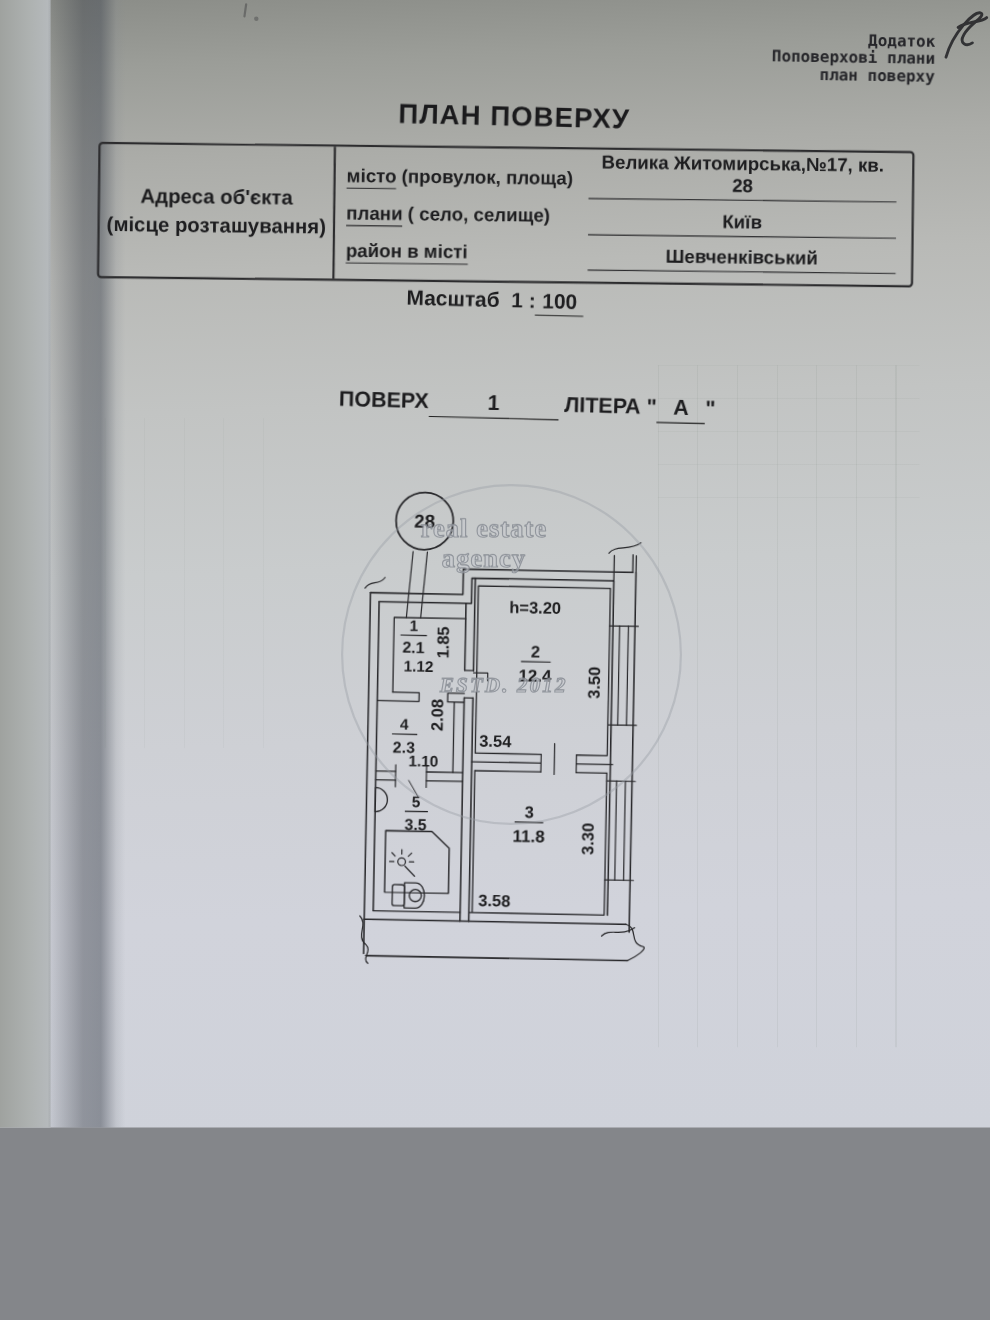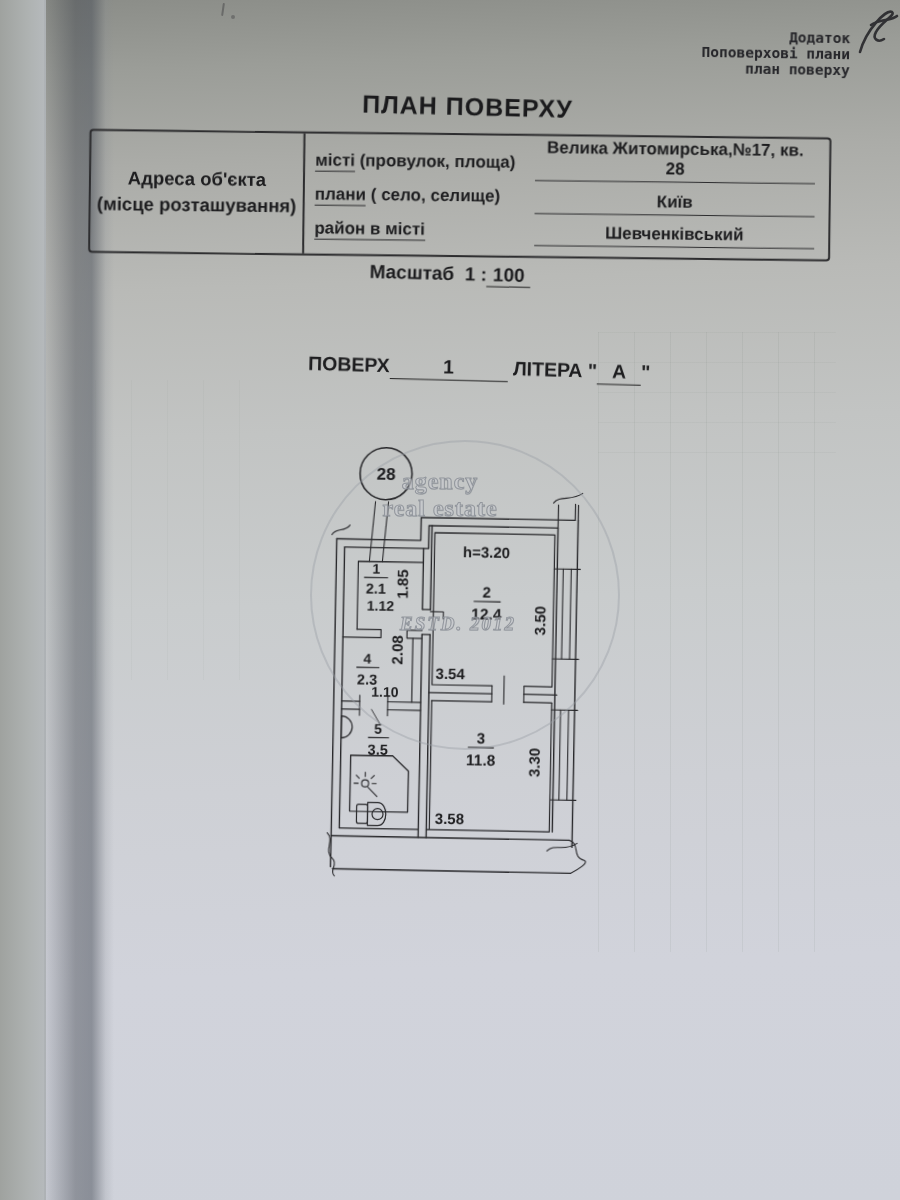--- a/index.html
+++ b/index.html
@@ -1,17 +1,17 @@
 <!DOCTYPE html>
 <html><head>
 <meta charset="utf-8">
 <style>
   html,body{margin:0;padding:0;}
   body{width:900px;height:1200px;background:#84868a;font-family:"Liberation Sans",sans-serif;}
-  #photo{position:relative;width:900px;height:1200px;overflow:hidden;
+  #photo{position:relative;width:900px;height:1025px;overflow:hidden;
     background:linear-gradient(178deg,#8b8d88 0%,#9b9d98 6%,#abaca8 14%,#b9bab7 24%,#c2c4c3 36%,#c9cccd 50%,#ced0d5 65%,#d1d3db 80%,#cfd2da 100%);}
   
   .prevpage{position:absolute;left:0;top:0;width:46px;height:1200px;
     background:linear-gradient(90deg,#9fa29f 0%,#aeb2b1 60%,#b6babd 100%);z-index:1;}
   .gutter{position:absolute;left:44px;top:0;width:70px;height:1200px;z-index:1;
     background:linear-gradient(90deg,rgba(60,64,70,0.05) 0%,rgba(56,61,70,0.42) 45%,rgba(70,76,86,0.5) 68%,rgba(130,135,142,0.18) 88%,rgba(160,165,170,0) 100%);}
   .speck{position:absolute;background:#3c3c3e;border-radius:2px;z-index:2;}
   
   .bleed{position:absolute;z-index:2;opacity:0.09;}
   .bleed.cols{background:repeating-linear-gradient(90deg,#5f6e62 0 1px,transparent 1px 36px);}
@@ -80,21 +80,21 @@
 
     <div class="doc-title">ПЛАН ПОВЕРХУ</div>
 
     <div class="addr">
       <div class="obj">
         <div>Адреса об'єкта</div>
         <div>(місце розташування)</div>
       </div>
       <div class="fields">
         <div class="frow">
-            <span><span class="u">місті</span><span> (провулок, площа)</span></span>
+            <span><span class="u">місто</span><span> (провулок, площа)</span></span>
           </div>
         <div class="frow">
             <span><span class="u">плани</span><span> ( село, селище)</span></span>
           </div>
         <div class="frow">
             <span><span class="u">район в місті</span></span>
           </div>
       </div>
       <div class="vals">
         <div class="vrow">
@@ -216,17 +216,17 @@
         <text transform="translate(219,316) rotate(-90)" font-size="15">3.30</text>
         <text x="130" y="379" font-size="15">3.58</text>
       </g>
     </svg>
   </div>
 
   <svg class="wm-circle" width="316" height="316">
     <circle cx="158" cy="158" r="154" fill="none" stroke="#989da6" stroke-width="2" opacity="0.4"></circle>
   </svg>
   <div class="wm wm-top">
+    <div>real estate</div>
     <div>agency</div>
-    <div>real estate</div>
   </div>
   <div class="wm wm-estd">ESTD. 2012</div>
 </div>
 
 </body></html>

